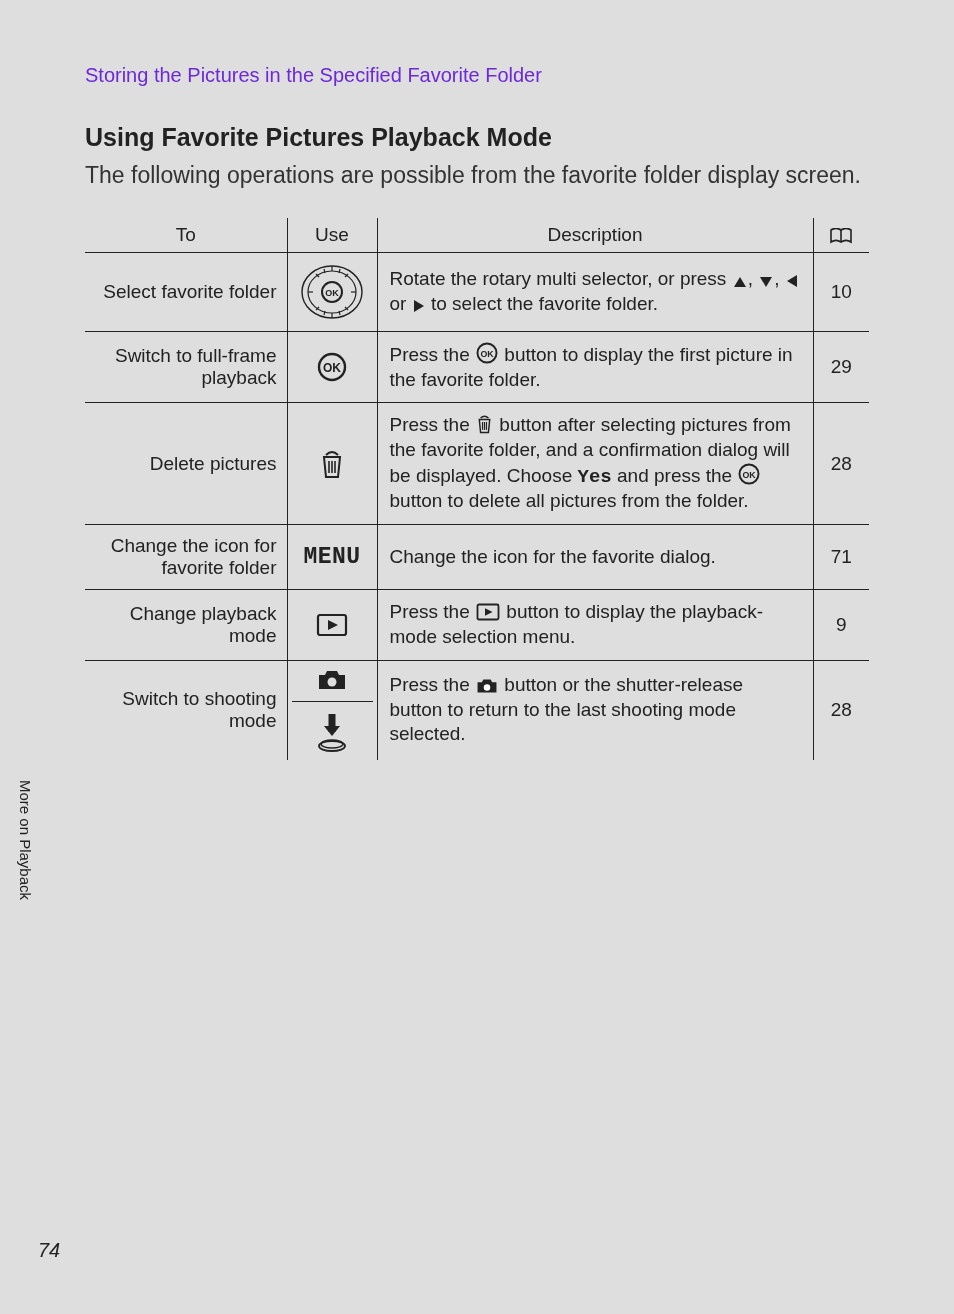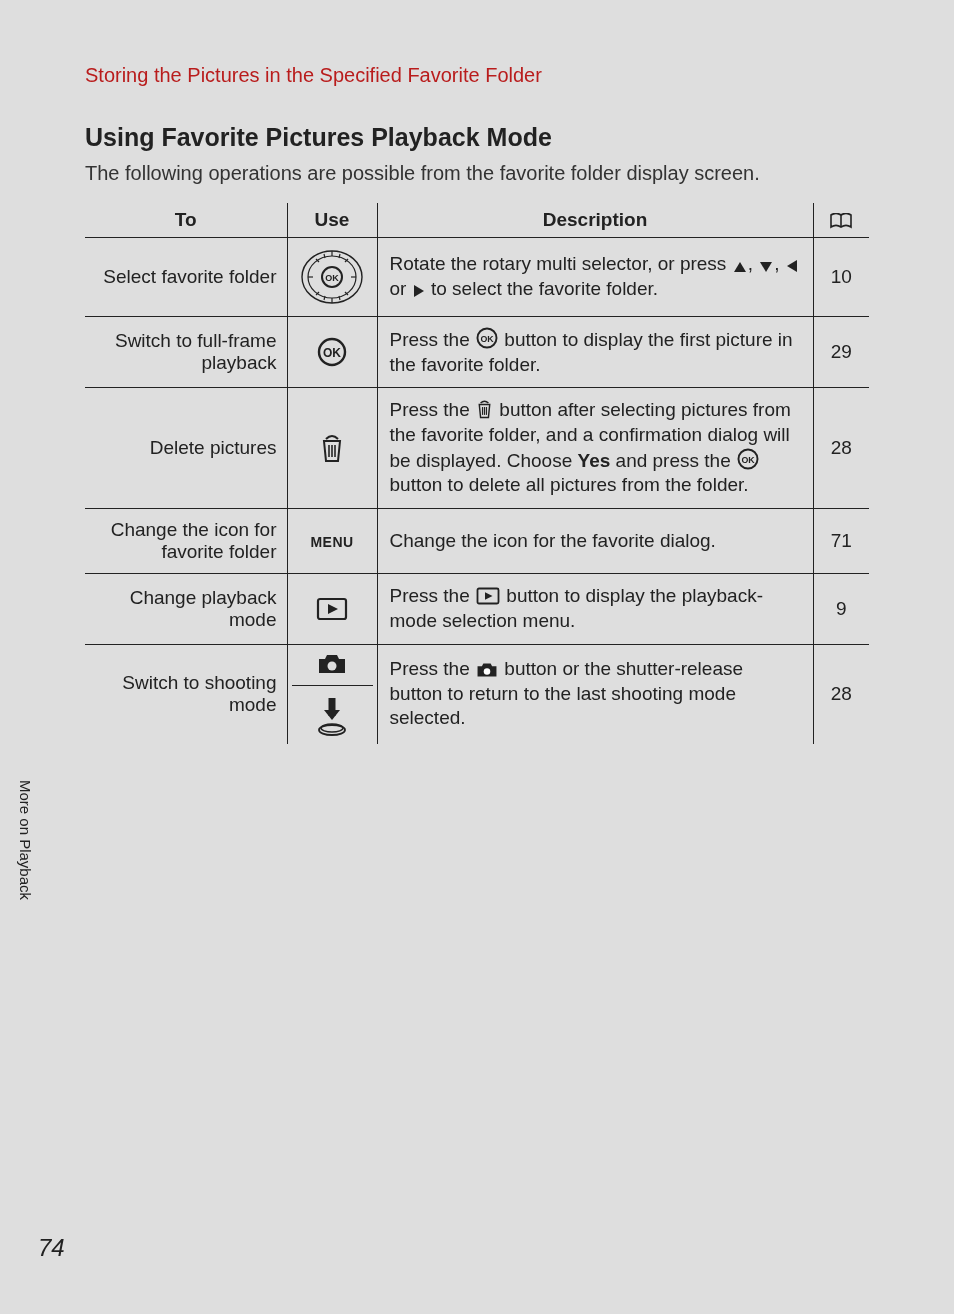--- a/index.html
+++ b/index.html
@@ -13,50 +13,50 @@
     color: #242424;
     position: relative;
   }
   .page {
     padding: 64px 85px 40px 85px;
   }
   .page-header {
     font-size: 20px;
     font-weight: 400;
     margin-bottom: 36px;
-    color: #b91c1c;
+    color: #6d28d9;
   }
   .main-heading {
     font-size: 25px;
     font-weight: 700;
     margin: 0 0 10px 0;
     color: #222;
   }
   .intro {
-    font-size: 20px;
-    font-weight: 400;
-    margin-bottom: 18px;
+    font-size: 23px;
+    font-weight: 400;
+    margin-bottom: 29px;
     color: #333;
   }
   table.ops {
     width: 100%;
     border-collapse: collapse;
     table-layout: fixed;
   }
   table.ops th, table.ops td {
     border: 1px solid #222;
     vertical-align: middle;
     font-size: 19px;
     font-weight: 400;
     color: #222;
   }
   table.ops th {
     border-top: none;
     text-align: center;
-    font-weight: 700;
+    font-weight: 400;
     padding: 6px 4px;
   }
   table.ops th:first-child, table.ops td:first-child { border-left: none; }
   table.ops th:last-child, table.ops td:last-child { border-right: none; }
   table.ops tbody tr:last-child td { border-bottom: none; }
   .col-to { width: 202px; }
   .col-use { width: 90px; }
   .col-desc { width: auto; }
   .col-page { width: 56px; text-align: center; }
   td.to-cell { padding: 10px 10px; text-align: right; }
@@ -64,23 +64,23 @@
   td.desc-cell { padding: 10px 12px; text-align: left; line-height: 1.3; }
   td.page-cell { padding: 6px 3px; text-align: center; }
   td.use-cell.stack { padding: 8px 4px; }
   .use-stack-inner {
     display: flex; flex-direction: column; align-items: center; gap: 10px;
   }
   .use-stack-divider {
     width: 100%; height: 1px; background: #222;
   }
   .menu-word {
-    font-family: Liberation Sans, sans-serif;
+    font-family: Liberation Mono, monospace;
     font-weight: 900;
-    font-size: 14px;
+    font-size: 23px;
     letter-spacing: 0.5px;
   }
   .side-tab {
     position: absolute;
     left: 14px;
     top: 774px;
     width: 22px;
     height: 178px;
     background: #dedede;
     display: flex;
@@ -90,27 +90,27 @@
   .side-tab span {
     writing-mode: vertical-rl;
     font-size: 15px;
     color: #222;
     padding-top: 6px;
   }
   .page-number {
     position: absolute;
     left: 38px;
     bottom: 52px;
-    font-size: 24px;
+    font-size: 20px;
     font-style: italic;
     color: #222;
   }
   svg { display: block; margin: 0 auto; }
   .inline-icon { display: inline-block; vertical-align: -3px; margin: 0 1px; }
-  .bold { font-weight: 700; }
+  .bold { font-weight: 700; font-family: Liberation Mono, monospace; }
   th.page-head svg { display:inline-block; vertical-align:middle; }
 </style>
 </head>
 <body>
 
 <div class="page">
   <div class="page-header">Storing the Pictures in the Specified Favorite Folder</div>
   <h2 class="main-heading">Using Favorite Pictures Playback Mode</h2>
   <div class="intro">The following operations are possible from the favorite folder display screen.</div>
 

